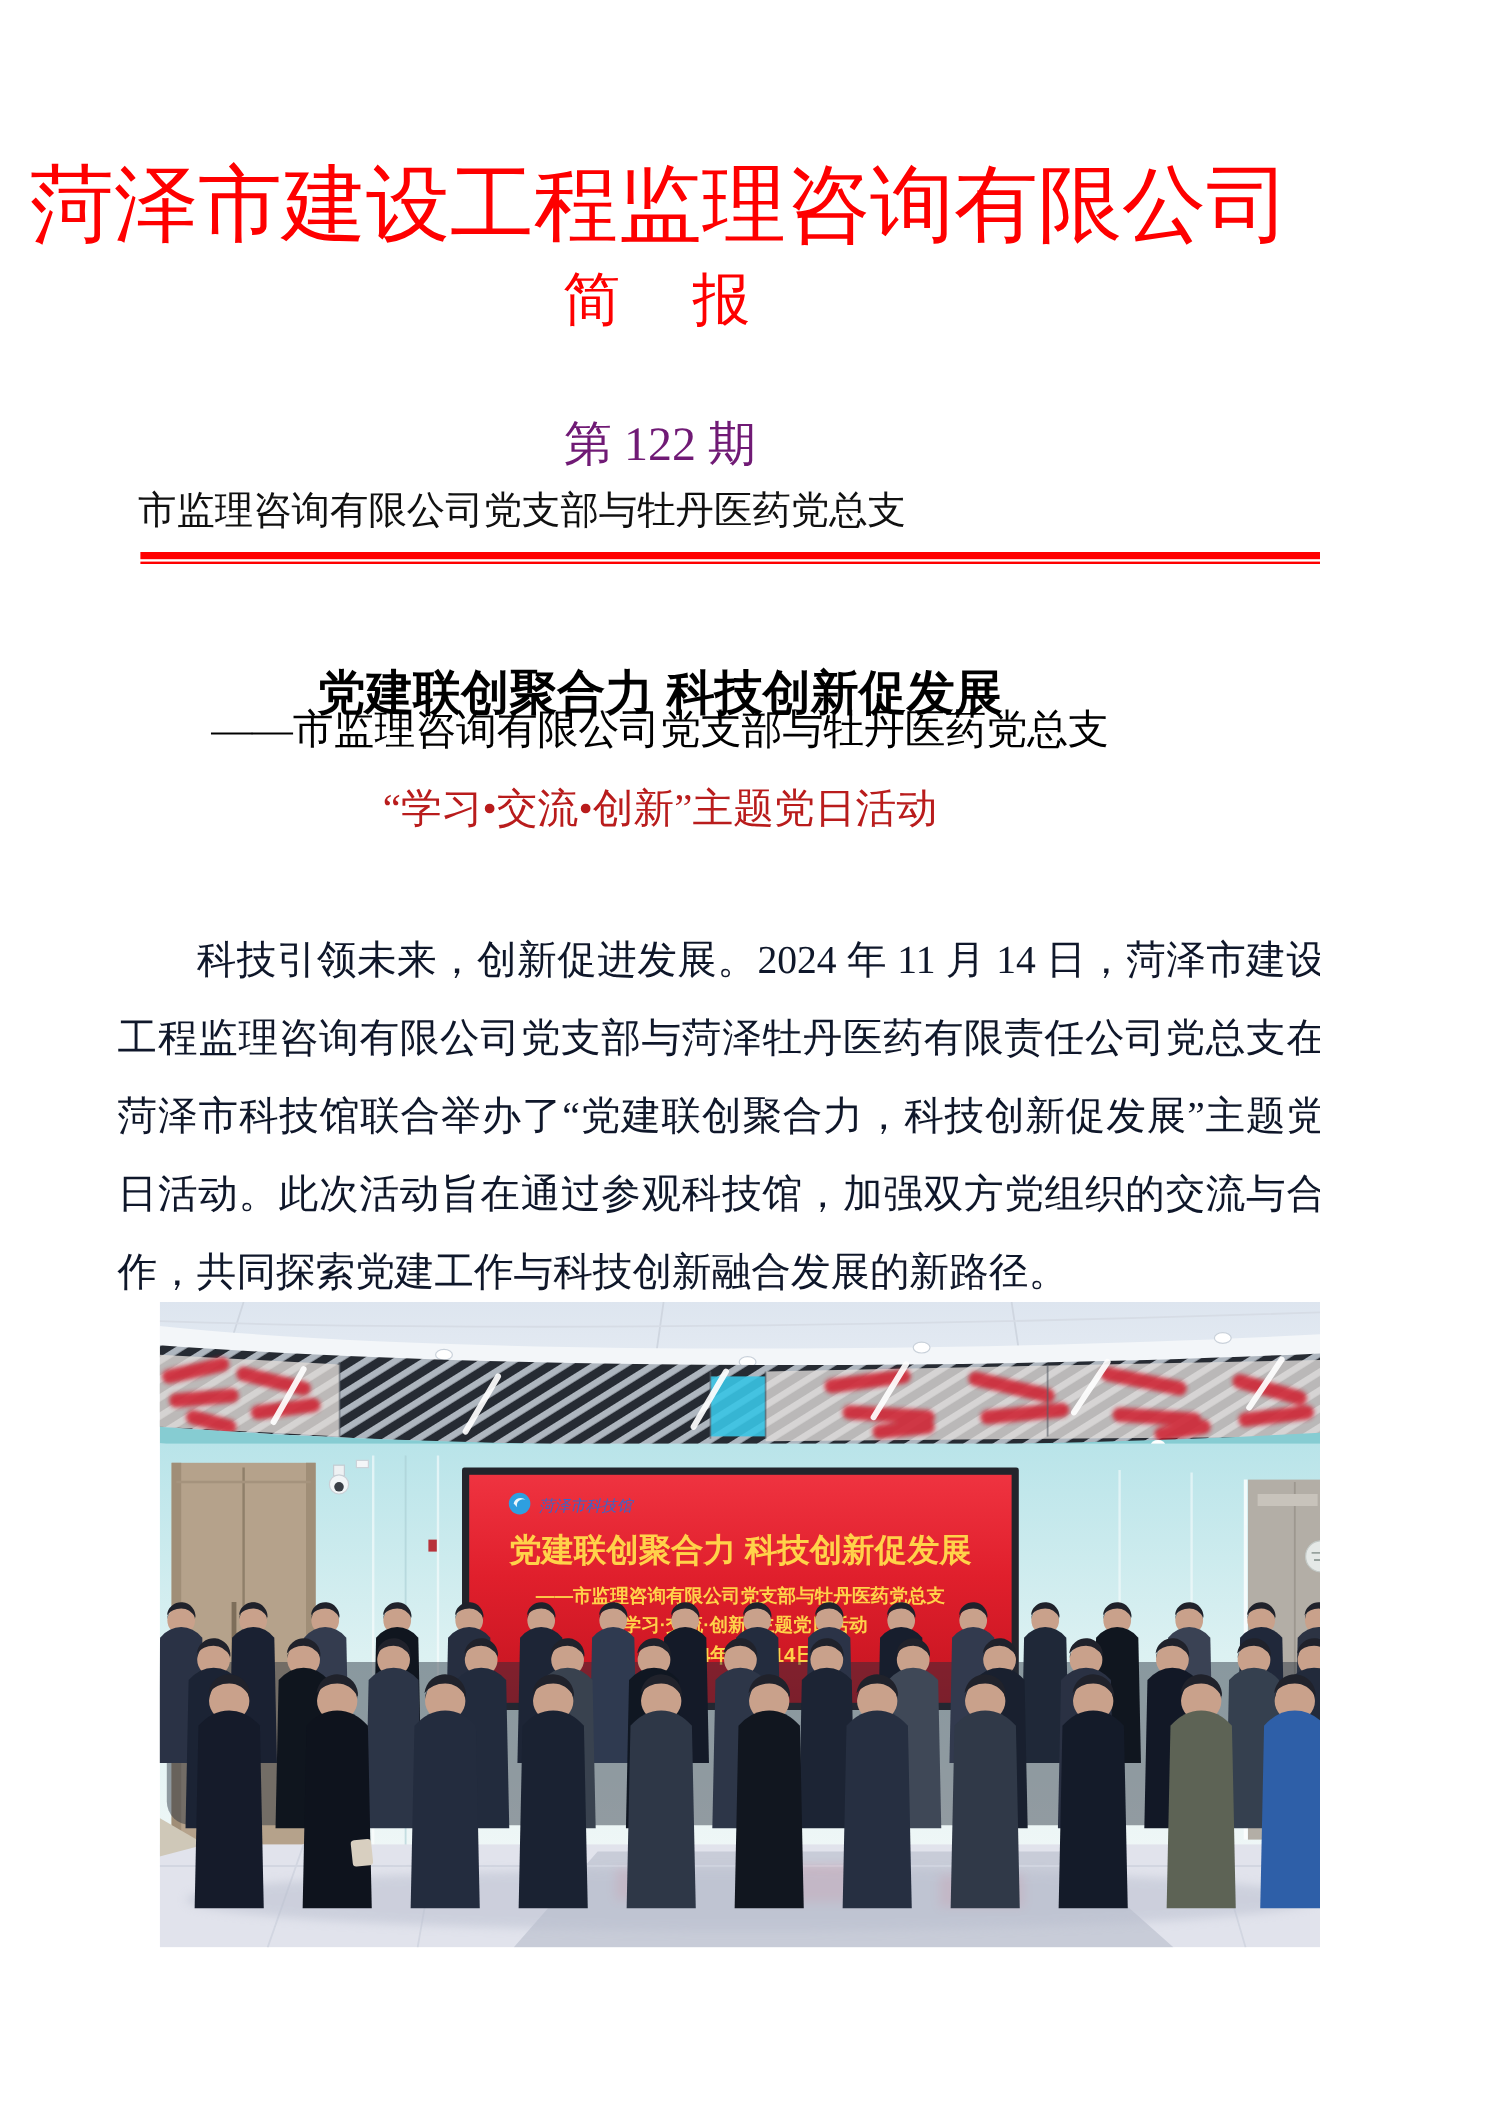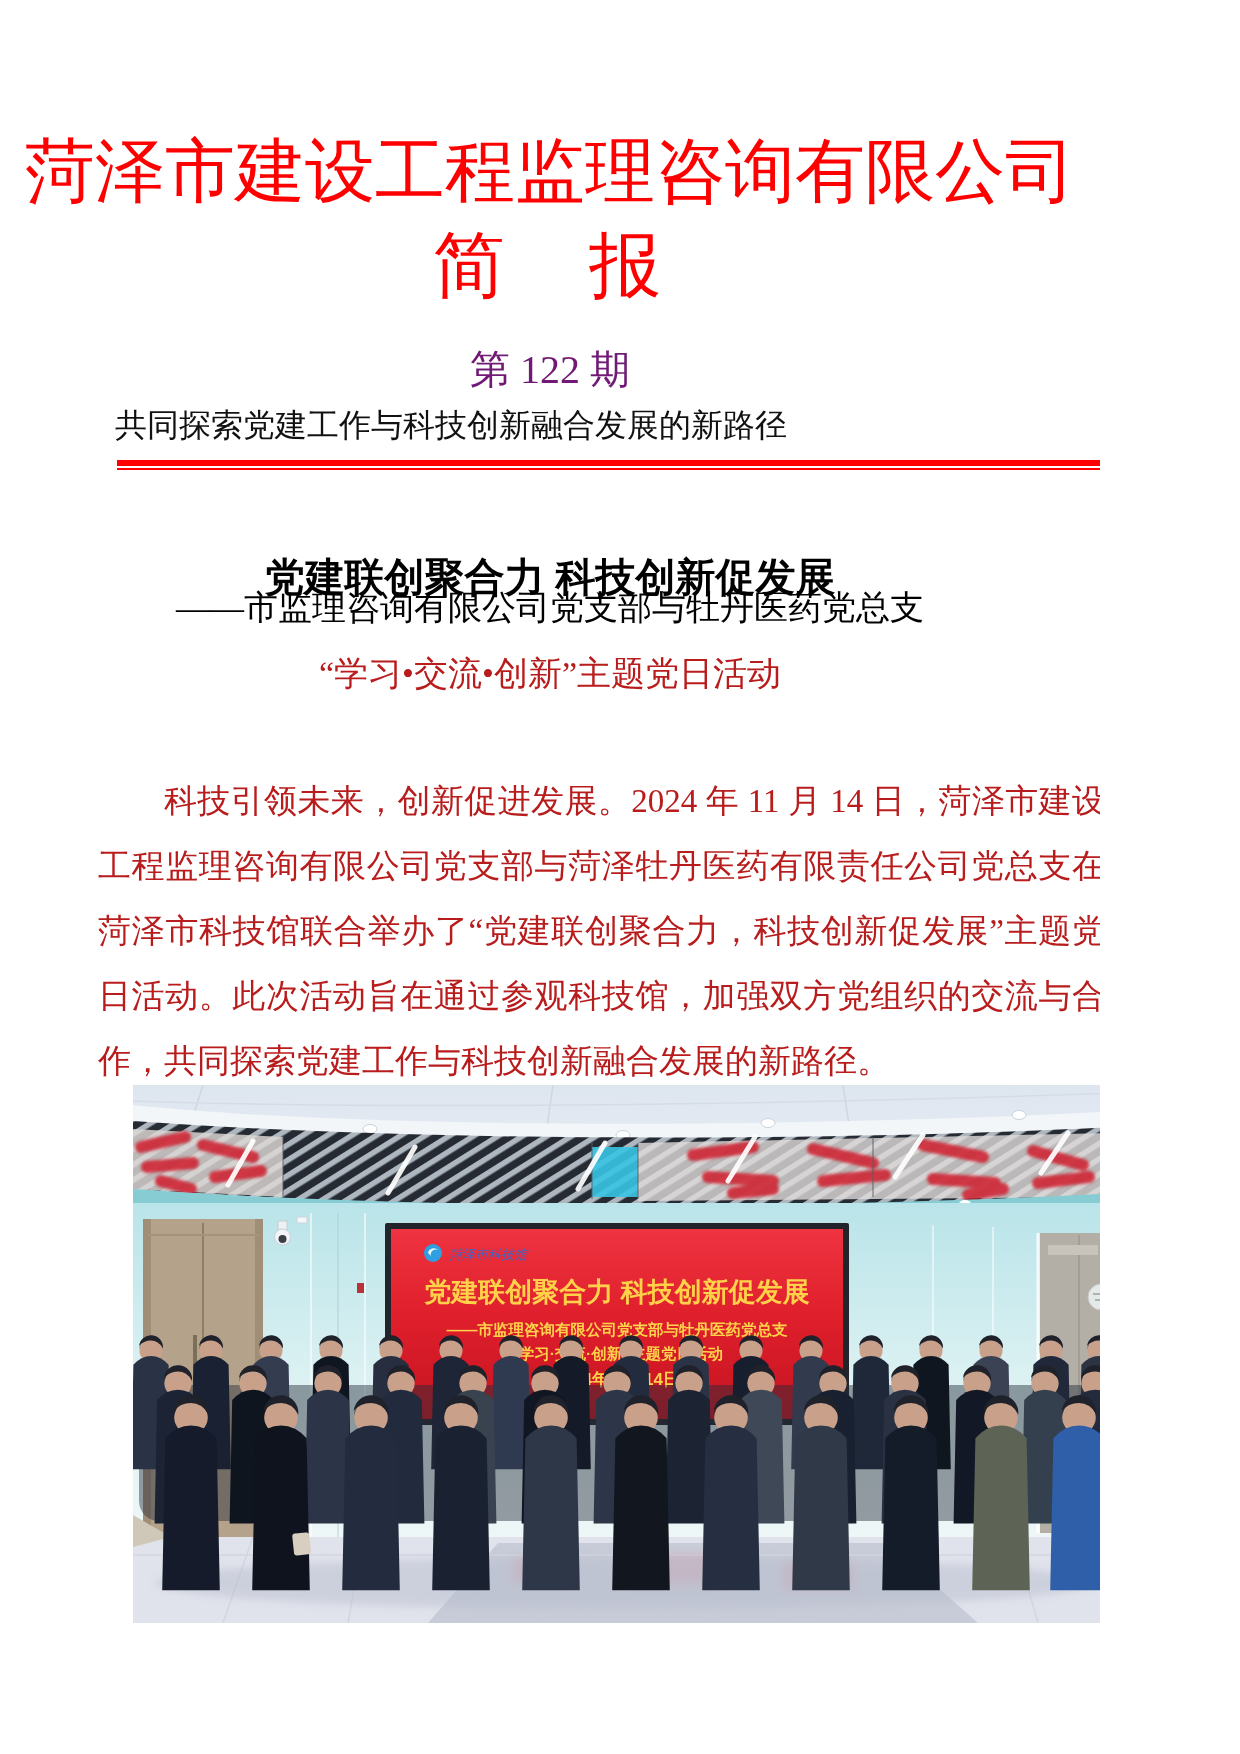--- a/index.html
+++ b/index.html
@@ -1,47 +1,47 @@
 <!DOCTYPE html>
 <html><head>
 <meta charset="utf-8">
 <style>
   html,body{margin:0;padding:0;background:#ffffff;}
   .page{position:relative;width:1100px;height:1754px;background:#ffffff;overflow:hidden;
         font-family:"Liberation Serif","DejaVu Serif",serif;color:#000;}
   .company-title{position:absolute;top:86px;left:0;width:100%;text-align:center;
         font-size:70px;line-height:1.1;color:#fe0000;font-weight:400;white-space:nowrap;}
   .bulletin-title{position:absolute;top:218px;left:0;width:100%;text-align:center;
-        font-size:72px;color:#fe0000;letter-spacing:6px;white-space:nowrap;}
+        font-size:48px;color:#fe0000;letter-spacing:6px;white-space:nowrap;}
   .issue{position:absolute;top:342px;left:0;width:100%;text-align:center;font-size:40px;color:#701a75;}
   .pub-row{position:absolute;top:404px;left:115px;width:1007px;display:flex;
         justify-content:space-between;font-size:32px;color:#111;white-space:nowrap;}
   .rule{position:absolute;top:460px;left:117px;width:1006px;}
   .rule .thick{height:6px;background:#ff0000;}
   .rule .thin{height:2px;background:#ff0000;margin-top:2px;}
   .art-title{position:absolute;top:517px;left:0;width:100%;text-align:center;
         font-size:40px;font-weight:700;font-family:"Liberation Sans","DejaVu Sans",sans-serif;color:#000;}
   .sub1{position:absolute;top:585px;left:0;width:100%;text-align:center;font-size:34px;color:#000;}
   .sub2{position:absolute;top:651px;left:0;width:100%;text-align:center;font-size:34px;color:#b91c1c;}
   .body-text{position:absolute;top:736px;left:98px;width:1007px;font-size:33px;line-height:65px;
-        text-align:justify;text-justify:inter-ideograph;text-indent:66px;color:#b91c1c;}
+        text-align:justify;text-justify:inter-ideograph;text-indent:66px;color:#0f172a;}
   .photo{position:absolute;top:1085px;left:133px;width:984px;height:538px;margin:0;overflow:hidden;text-align:right;}
   .photo svg{display:block;}
 </style>
 </head>
 <body>
 
 <div class="page">
 
   <header>
     <h1 class="company-title">菏泽市建设工程监理咨询有限公司</h1>
     <div class="bulletin-title">简　报</div>
     <div class="issue">第 122 期</div>
     <div class="pub-row">
-      <span>共同探索党建工作与科技创新融合发展的新路径</span>
+      <span>市监理咨询有限公司党支部与牡丹医药党总支</span>
     </div>
     <div class="rule">
       <div class="thick"></div>
       <div class="thin"></div>
     </div>
   </header>
 
   <main>
     <h2 class="art-title">党建联创聚合力 科技创新促发展</h2>
     <div class="sub1">——市监理咨询有限公司党支部与牡丹医药党总支</div>

